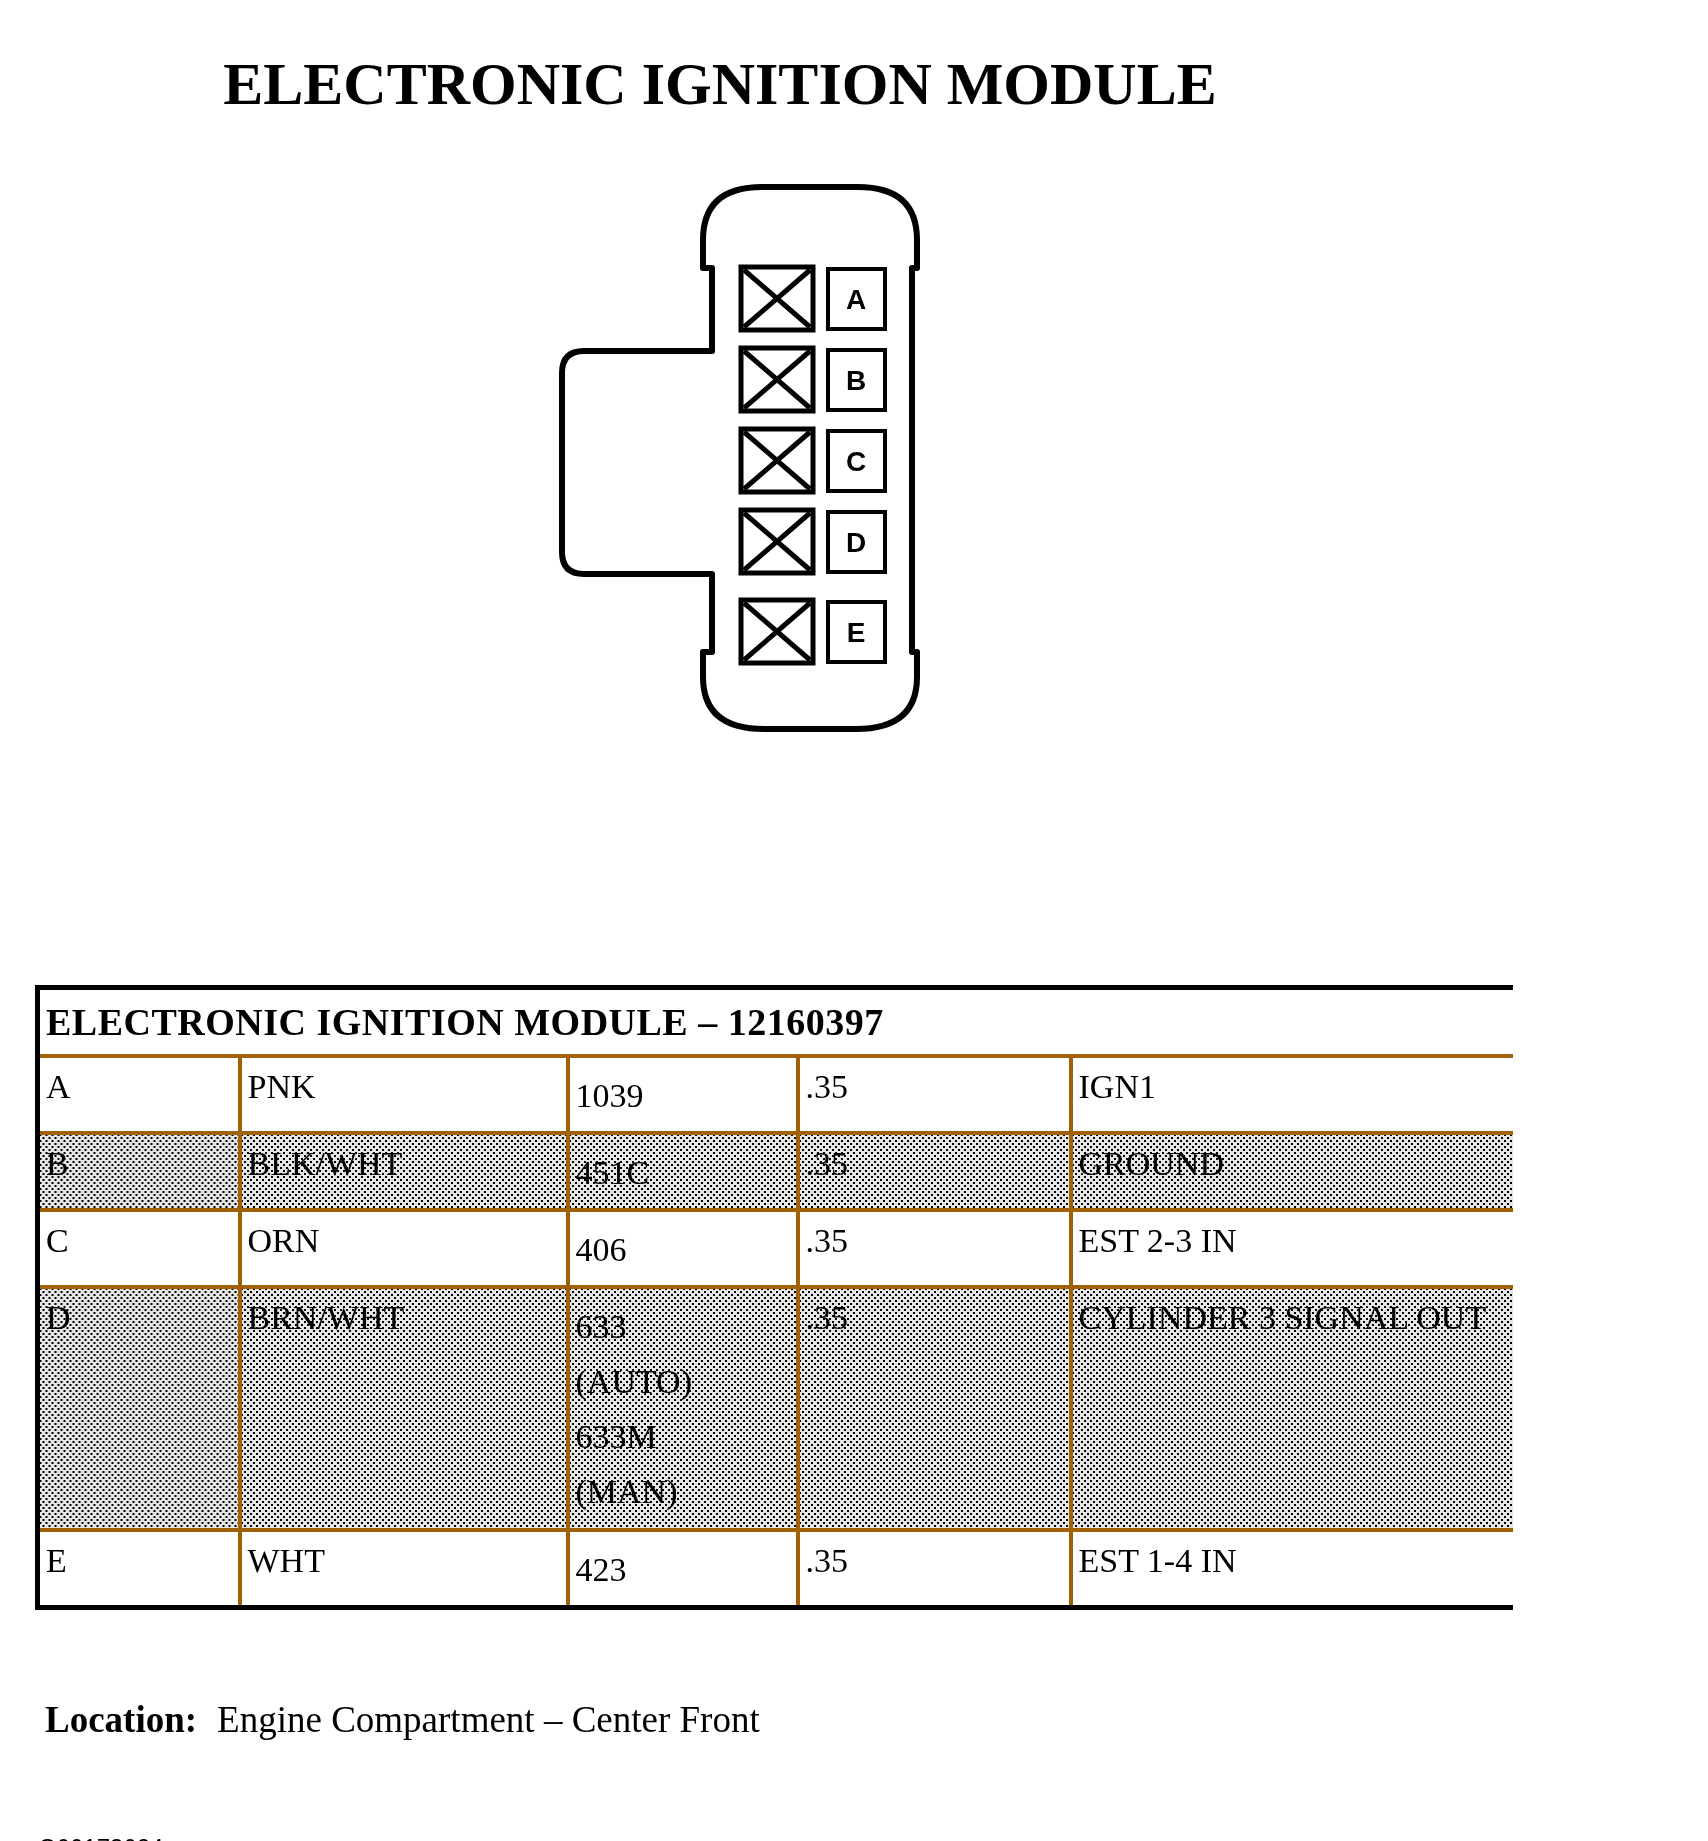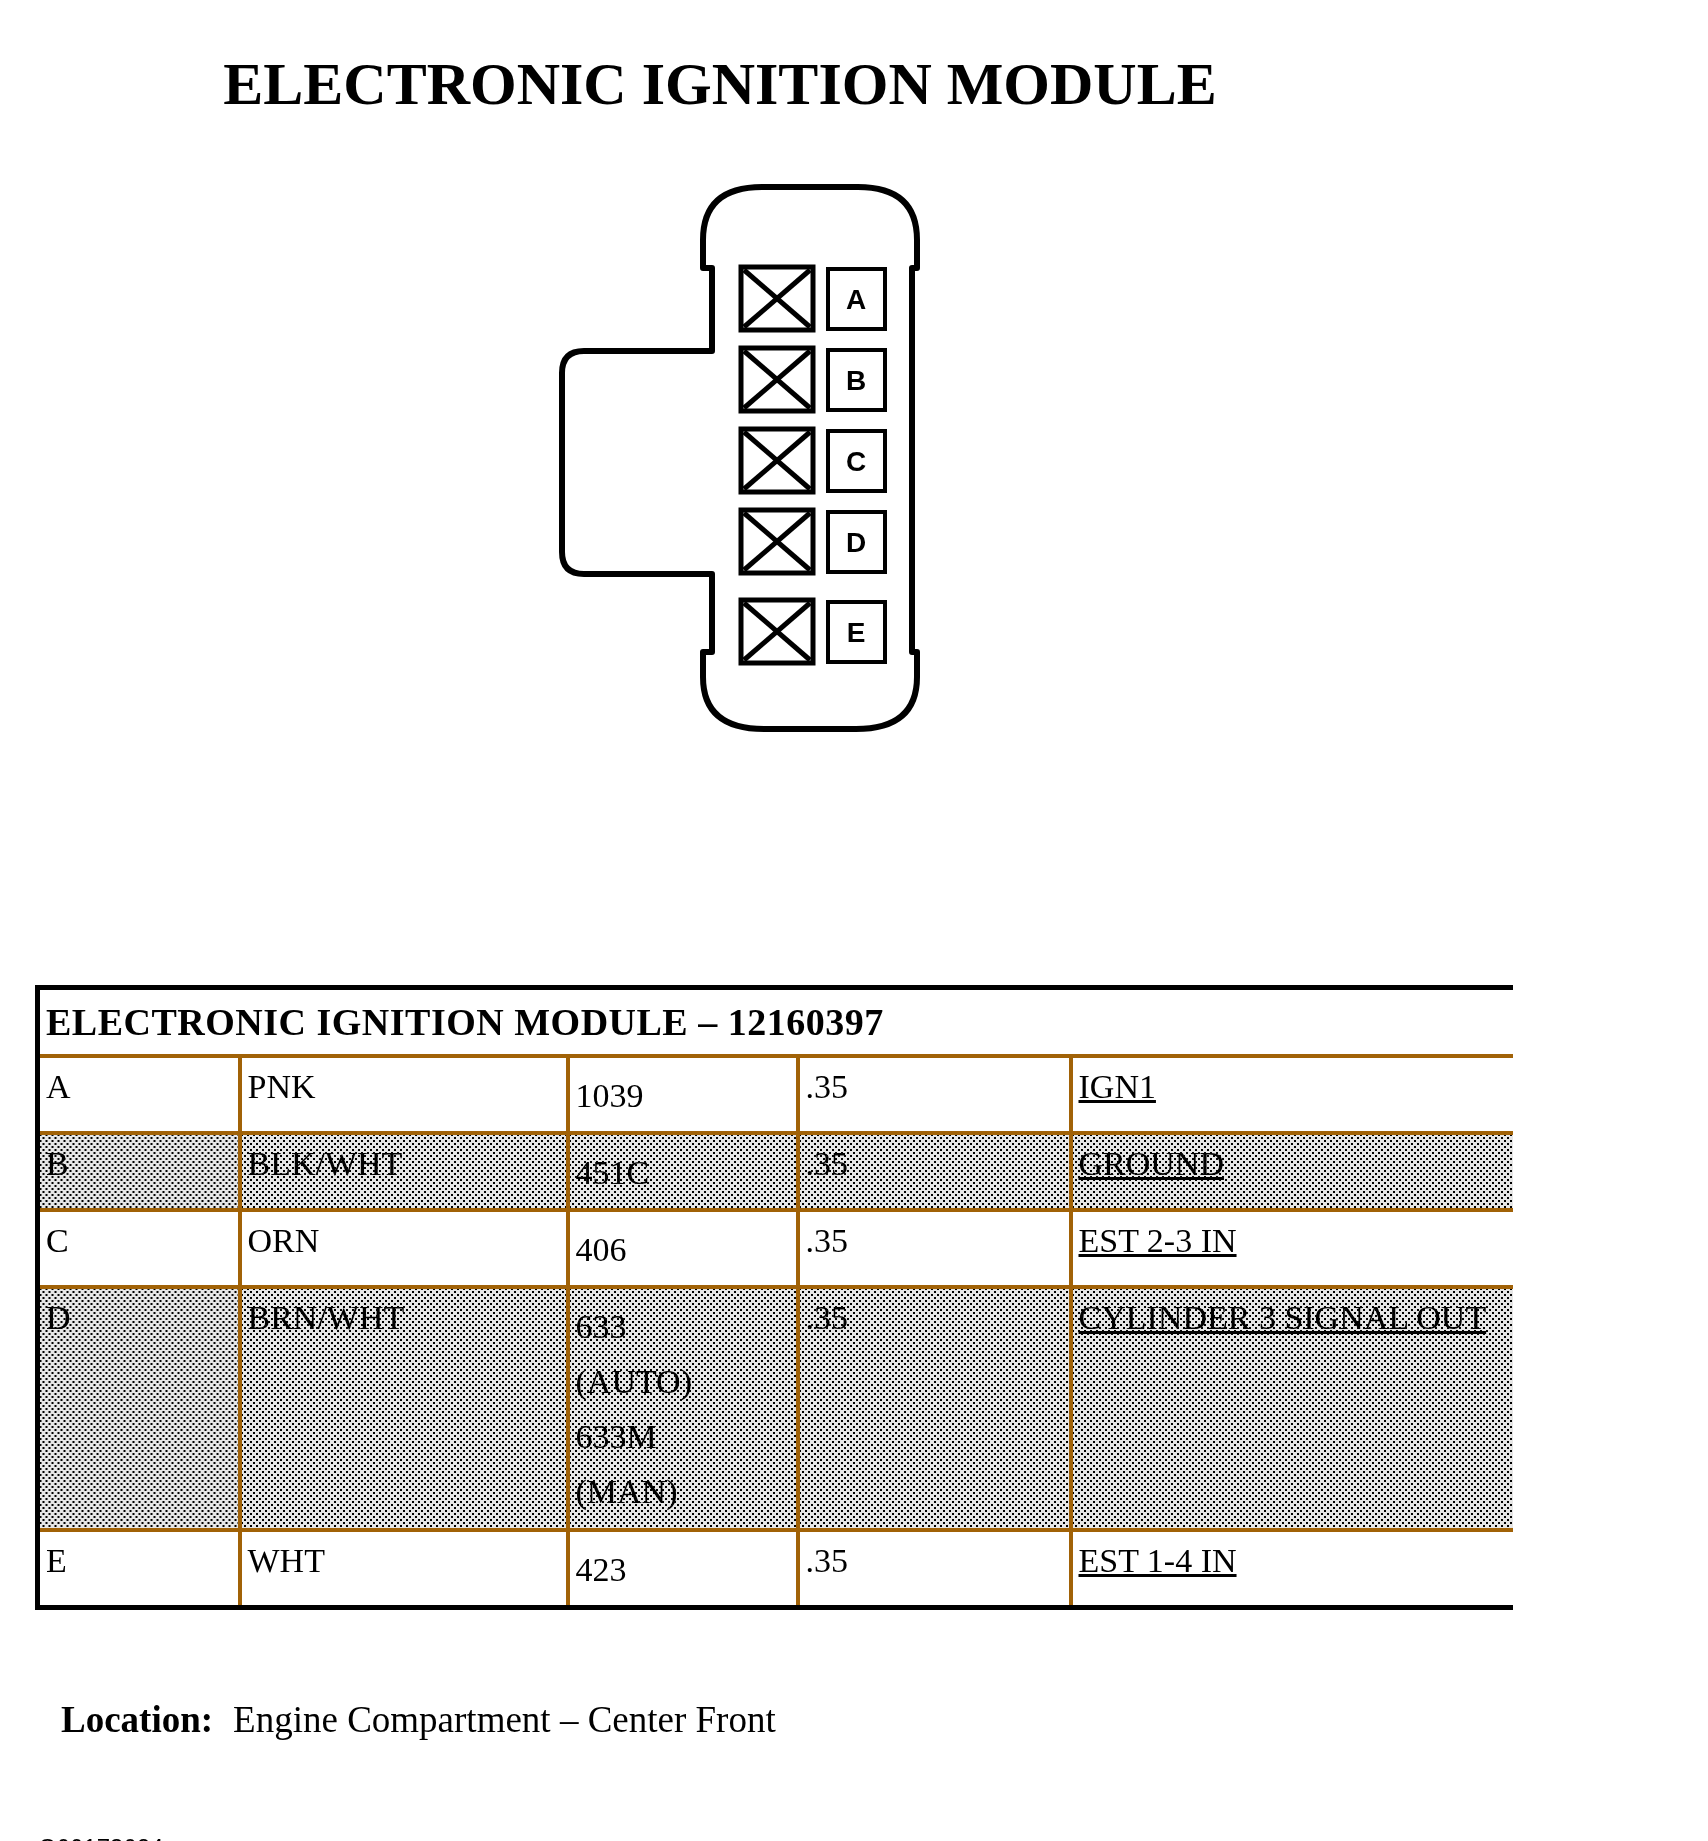--- a/index.html
+++ b/index.html
@@ -49,34 +49,34 @@
     font-size:38px;font-weight:bold;height:46px;
     letter-spacing:0.5px;
   }
   tr.header-row th{
     font-weight:bold;height:90px;line-height:1.5;
     white-space:pre-line;
   }
   tr.data-row td{height:42px;}
   tr.data-row.tall td{height:212px;}
   td.fn, th.fn-head{ }
-  td.fn{text-align:left;padding-left:12px;text-decoration:underline;}
+  td.fn{text-align:left;padding-left:12px;}
   td.cnum{white-space:pre-line;line-height:1.62;}
   tr.shaded td{
     background-color:#e6e6e6;
     background-image:
       radial-gradient(#000 1px, transparent 1.25px),
       radial-gradient(#000 1px, transparent 1.25px);
     background-size:6px 6px;
     background-position:0 0, 3px 3px;
   }
 
   
   .location-line{
-    position:absolute;left:40px;top:1698px;
+    position:absolute;left:24px;top:1698px;
     font-size:37px;
     padding-left:21px;
   }
   .location-line .loc-label{font-weight:bold;}
   .location-line .loc-value{margin-left:20px;font-weight:normal;}
   .figure-code{
     position:absolute;left:38px;top:1834px;
     font-family:"Liberation Sans", sans-serif;
     font-size:24px;
   }

